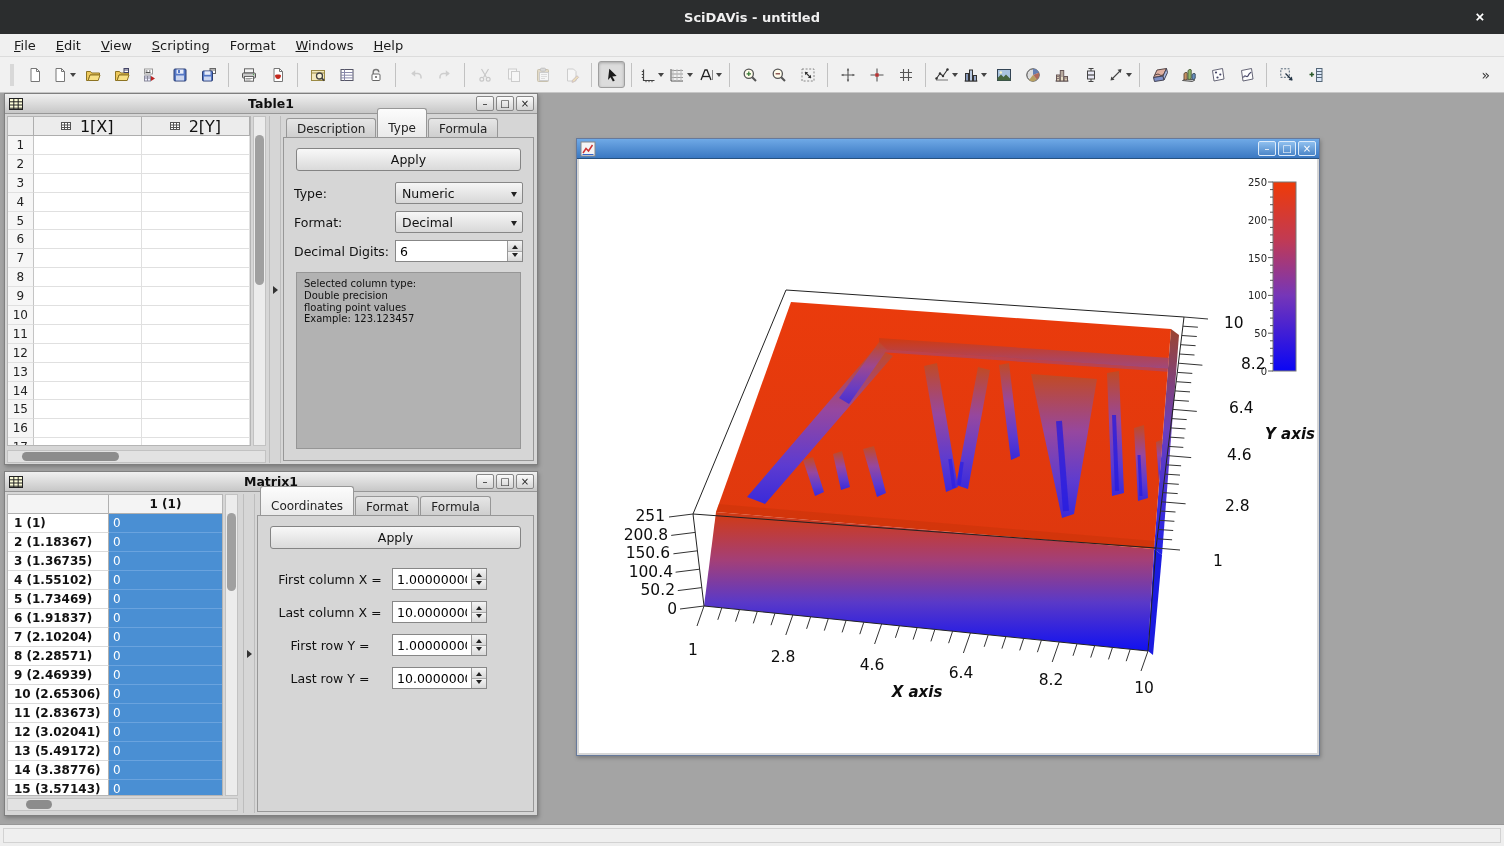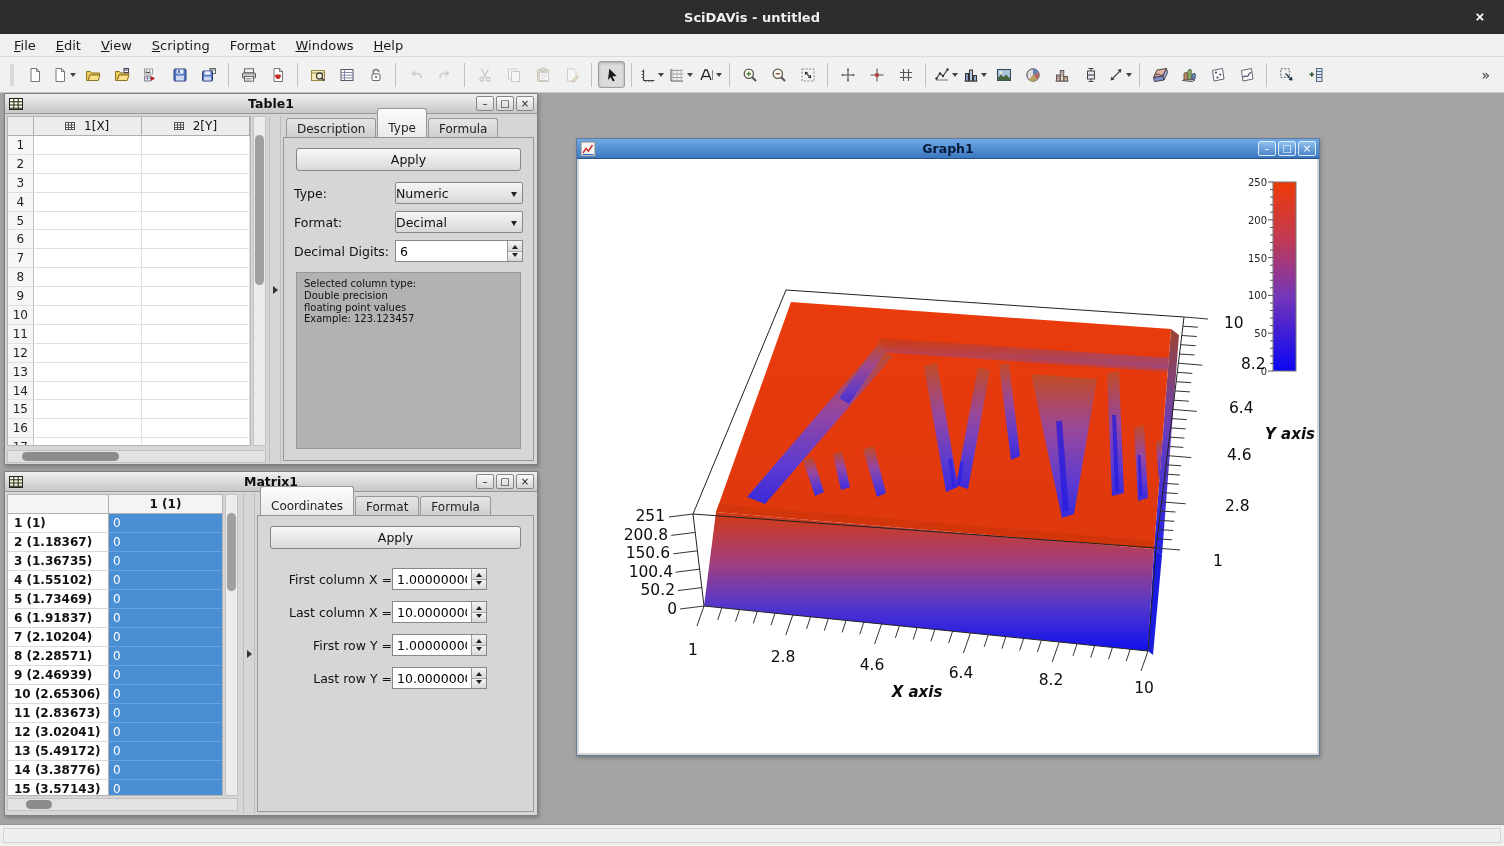--- a/index.html
+++ b/index.html
@@ -48,39 +48,39 @@
   .split{position:absolute;width:12px;background:#d6d6d6;border-left:1px solid #bdbdbd;border-right:1px solid #bdbdbd;display:flex;align-items:center;justify-content:center}
   .split .arr{width:0;height:0;border-left:5px solid #333;border-top:4px solid transparent;border-bottom:4px solid transparent}
 
   
   .tabs{display:flex;height:22px;padding-left:3px;align-items:flex-end}
   .tab{border:1px solid #979797;border-bottom:none;border-radius:3px 3px 0 0;background:linear-gradient(#e6e6e6,#cdcdcd);padding:3px 10px 2px;font-size:12px;color:#222;margin-right:1px}
   .tab.active{background:linear-gradient(#fcfcfc,#e9e9e9);padding-top:12px;padding-bottom:3px}
   .pane{position:absolute;left:0;right:0;top:21px;bottom:0;border:1px solid #979797;background:#d6d6d6;padding:9px 10px;display:flex;flex-direction:column}
   .applybtn{height:23px;border:1px solid #848484;border-radius:3px;background:linear-gradient(#f8f8f8,#dadada);font-size:12.5px;color:#111;margin:1px 2px 11px;font-family:inherit}
   .frow{display:flex;align-items:center;margin-bottom:7px;font-size:12.5px}
-  .combo{margin-left:auto;width:128px;height:22px;border:1px solid #878787;border-radius:2px;background:linear-gradient(#f6f6f6,#d8d8d8);display:flex;align-items:center;padding-left:0}
+  .combo{margin-left:auto;width:128px;height:22px;border:1px solid #878787;border-radius:2px;background:linear-gradient(#f6f6f6,#d8d8d8);display:flex;align-items:center;padding-left:6px}
   .combo .cval{flex:1;overflow:hidden;white-space:nowrap}
   .carr{width:16px;display:flex;justify-content:center}
   .carr::before{content:"";width:0;height:0;border:3.5px solid transparent;border-top:5px solid #222;margin-top:5px}
   .spin{margin-left:auto;width:128px;height:22px;border:1px solid #878787;background:#fff;display:flex}
   .spin input{flex:1;min-width:0;border:none;outline:none;background:#fff;font:12.5px "DejaVu Sans","Liberation Sans",sans-serif;padding:0 4px}
   .spinbtns{width:15px;display:flex;flex-direction:column;border-left:1px solid #999}
   .sb{flex:1;background:linear-gradient(#f4f4f4,#d8d8d8);display:flex;align-items:center;justify-content:center}
   .sb.up{border-bottom:1px solid #aaa}
   .sb.up::before{content:"";width:0;height:0;border:3px solid transparent;border-bottom:4px solid #222}
   .sb.dn::before{content:"";width:0;height:0;border:3px solid transparent;border-top:4px solid #222}
   .infobox{background:#b2b2b2;border:1px solid #969696;flex:1;margin:3px 2px 2px;padding:5px 7px;font-size:10px;line-height:1.18;white-space:pre-line;overflow:hidden}
 
   
   #table1{left:4px;top:0;width:534px;height:372px}
   .t1-grid{position:absolute;left:2px;top:2px;width:244px;height:330px;background:#fff;border:1px solid #b5b5b5;overflow:hidden}
   .t1-head{display:flex;height:19px;background:#ececec;border-bottom:1px solid #aeaeae}
   .t1-hnum{width:26px;border-right:1px solid #aeaeae}
-  .t1-hcell{width:110px;display:flex;align-items:center;justify-content:center;gap:9px;font-size:12px;border-right:1px solid #aeaeae}
+  .t1-hcell{width:110px;display:flex;align-items:center;justify-content:center;gap:9px;font-size:16px;border-right:1px solid #aeaeae}
   .t1row{display:flex;height:18.9px}
   .t1num{width:26px;background:#f6f6f6;border-right:1px solid #c4c4c4;border-bottom:1px solid #e0e0e0;font-size:12px;display:flex;align-items:center;justify-content:center;color:#222}
   .t1cell{width:110px;border-right:1px solid #e0e0e0;border-bottom:1px solid #e0e0e0;background:#fff}
   #t1vsb{left:248px;top:2px;height:330px}
   #t1hsb{left:2px;top:336px;width:259px}
   #t1split{left:264px;top:2px;width:12px;height:347px}
   #t1panel{position:absolute;left:278px;top:2px;right:3px;bottom:3px}
 
   
   #matrix1{left:4px;top:378px;width:534px;height:345px}
@@ -88,21 +88,21 @@
   .m1-head{display:flex;height:19px;background:#f4f4f4;border-bottom:1px solid #b0b0b0}
   .m1-hcorner{width:101px;border-right:1px solid #b0b0b0}
   .m1-hval{flex:1;text-align:center;font-weight:bold;font-size:12px;line-height:18px}
   .m1row{display:flex;height:19px}
   .m1lab{width:101px;font-weight:bold;font-size:12px;padding-left:6px;display:flex;align-items:center;border-right:1px solid #b0b0b0;border-bottom:1px solid #dadada;background:#fff}
   .m1val{flex:1;background:#4a8fd3;color:#fff;font-size:12px;padding-left:4px;display:flex;align-items:center;border-bottom:1px solid #6aa3de}
   #m1vsb{left:220px;top:2px;height:302px}
   #m1hsb{left:2px;top:306px;width:231px}
   #m1split{left:238px;top:2px;width:12px;height:319px}
   #m1panel{position:absolute;left:252px;top:2px;right:3px;bottom:3px}
-  .mlabel{width:124px;text-align:right;margin-right:0}
+  .mlabel{width:124px;text-align:center;margin-right:0}
   .spin.small{margin-left:0;width:95px}
 
   
   #graph1{left:576px;top:45px;width:744px;height:618px;border:1px solid #66799b}
   .g-body{position:absolute;inset:20px 2px 2px 2px;background:#fff;overflow:hidden}
   .plot-svg text{font-family:"DejaVu Sans","Liberation Sans",sans-serif}
   .ticklbl{font-size:15.5px;fill:#0d0d0d}
   .axtitle{font-size:15px;font-weight:bold;font-style:italic;fill:#0d0d0d}
   .cblbl{font-size:10px;fill:#222}
   #gxt path,#gyt path,#gzt path{stroke:#333;stroke-width:1;fill:none}
@@ -844,21 +844,20 @@
     </div>
   </div>
 
   <div class="win active-win" id="graph1">
     <div class="wt">
       <span class="wicon"><svg viewBox="0 0 16 16" width="16" height="16">
             <rect x="1" y="1" width="14" height="14" fill="#f4f4f4" stroke="#888"></rect>
             <path d="M3 12l3-4.5L8.5 10l4-6" fill="none" stroke="#c33" stroke-width="1.5"></path>
             <path d="M2.5 13.5h11" stroke="#36c"></path>
           </svg></span>
-      <span class="wtitle">Graph1</span>
       <span class="wbtns">
         <button class="wb">–</button>
         <button class="wb">□</button>
         <button class="wb">×</button>
       </span>
     </div>
     <div class="g-body">
       <svg class="plot-svg" width="740" height="596" viewBox="0 0 740 596">
         <defs>
           <linearGradient id="gTop" x1="0" y1="0" x2="0" y2="1">

